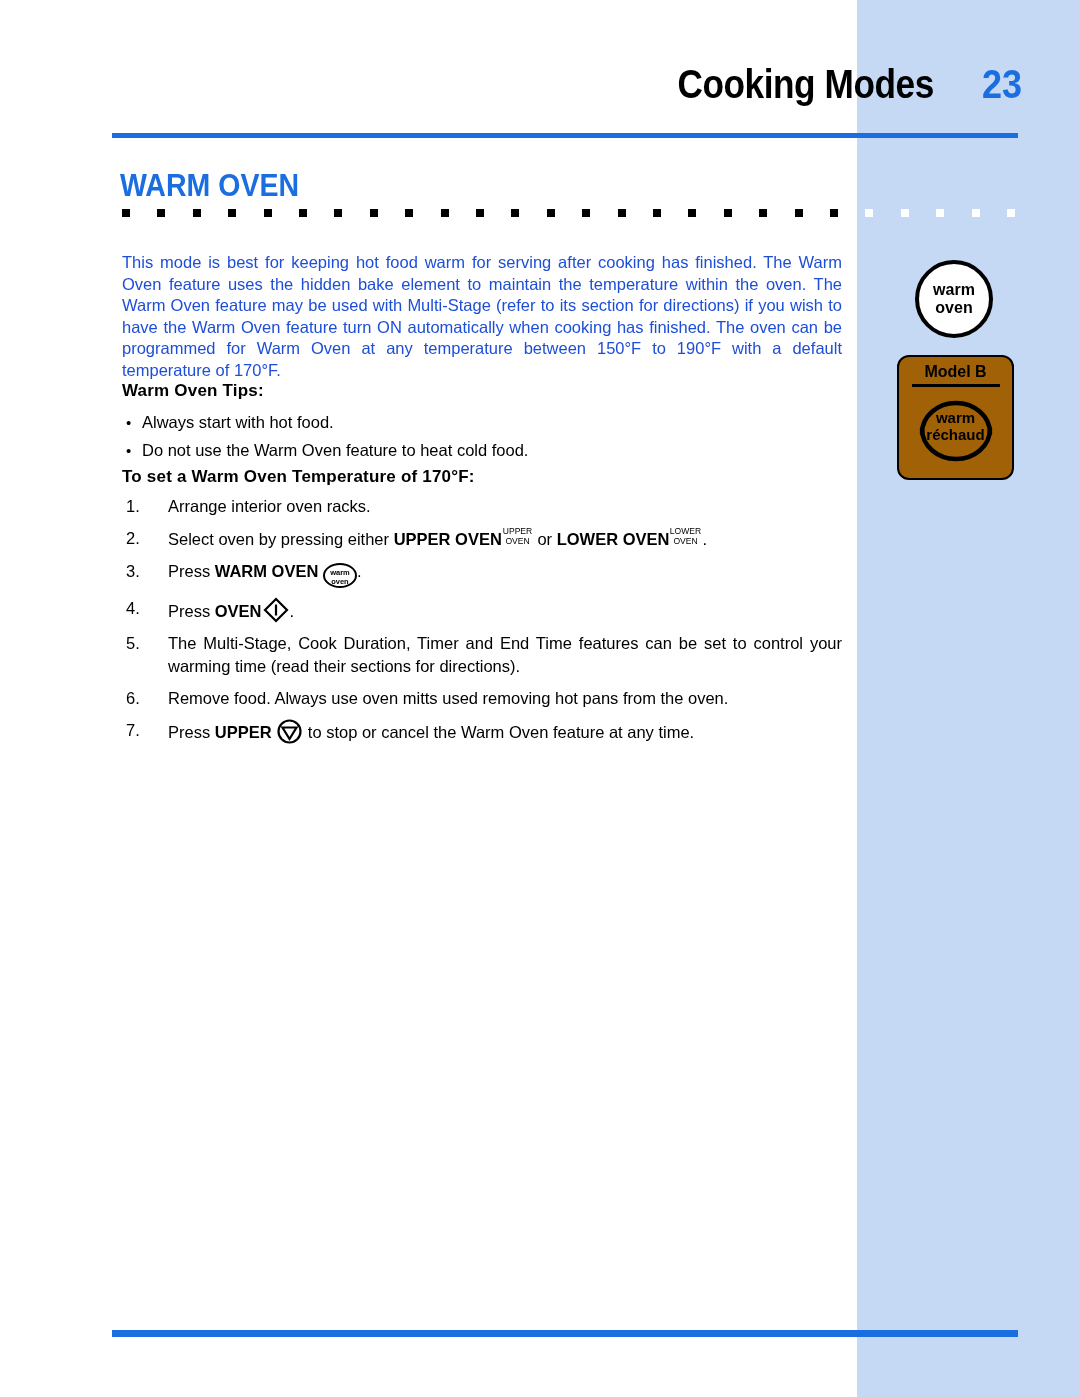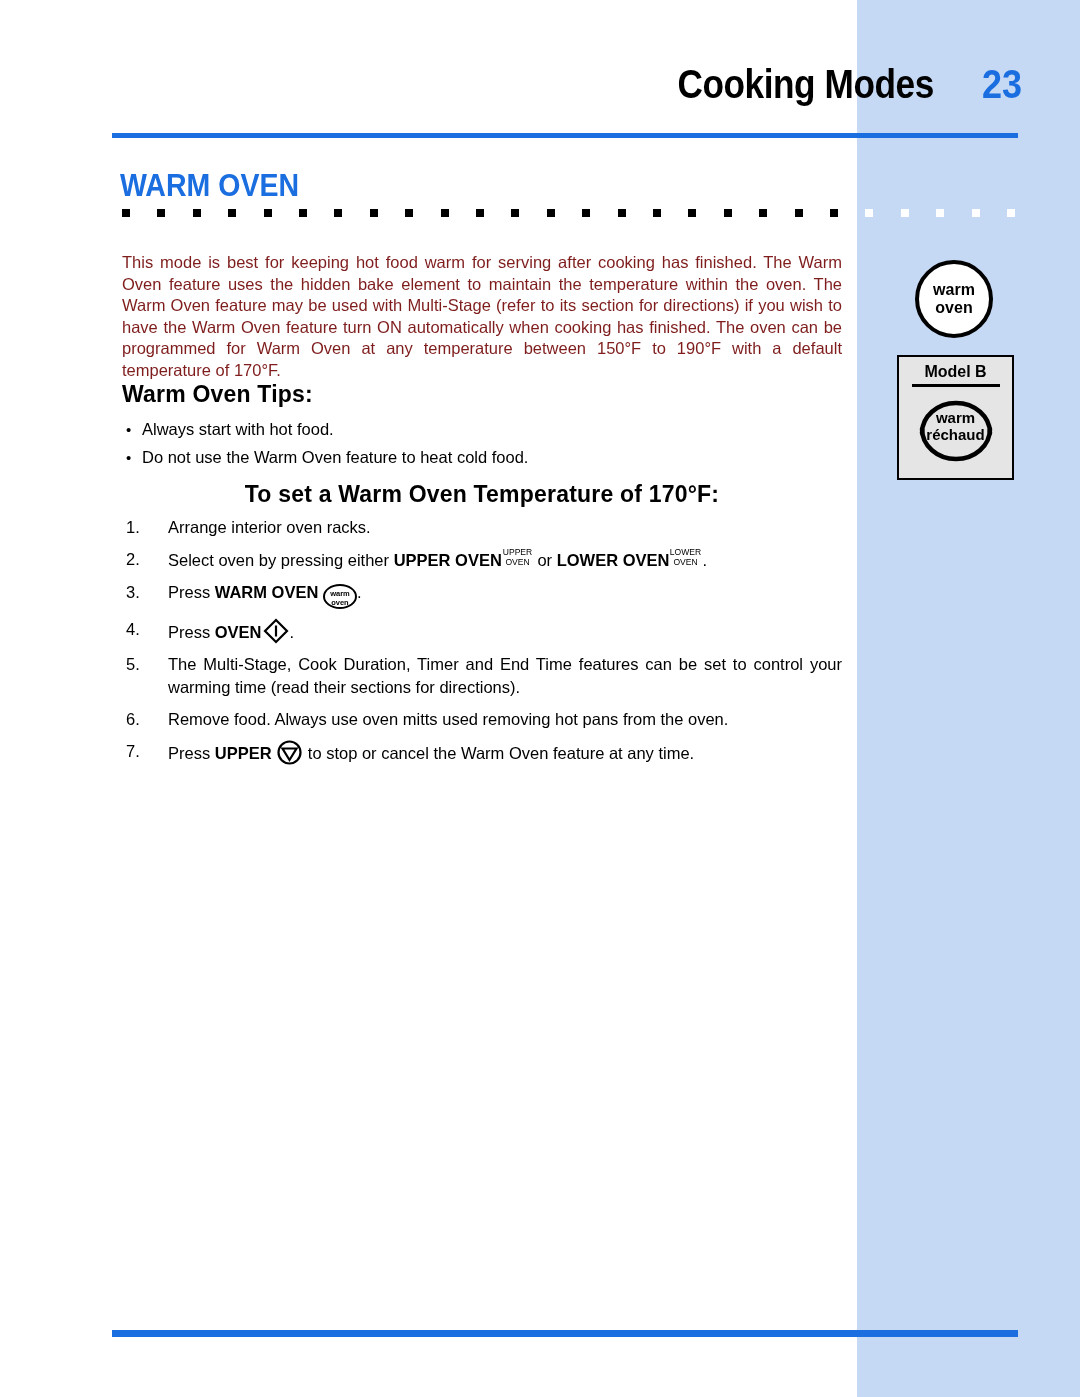--- a/index.html
+++ b/index.html
@@ -101,33 +101,33 @@
     position: absolute;
     left: 122px;
     top: 252px;
     width: 720px;
   }
   p.intro {
     margin: 0;
     font-size: 16.5px;
     line-height: 21.5px;
     text-align: justify;
-    color: #7f1d1d;
+    color: #1d4ed8;
   }
   h3.sub {
     margin: 0;
-    font-size: 23px;
+    font-size: 17px;
     font-weight: bold;
     letter-spacing: 0.2px;
   }
   .sub-tips { margin-top: 26px; }
-  .sub-steps { margin-top: 40px; text-align: center; }
+  .sub-steps { margin-top: 40px; }
 
   ul.tips {
-    margin: 10px 0 12px 0;
+    margin: 10px 0 5px 0;
     padding: 0;
     list-style: none;
   }
   ul.tips li {
     position: relative;
     padding-left: 20px;
     font-size: 16.5px;
     line-height: 23px;
     text-align: justify;
     margin-bottom: 5px;
@@ -218,22 +218,22 @@
     line-height: 18px;
   }
 
   .sb-model-box {
     position: absolute;
     left: 897px;
     top: 355px;
     width: 117px;
     height: 125px;
     border: 2px solid #000;
-    border-radius: 0;
-    background: #e5e5e5;
+    border-radius: 12px;
+    background: #a16207;
     box-sizing: border-box;
   }
   .sb-model-label {
     text-align: center;
     font-size: 16px;
     font-weight: bold;
     margin-top: 6px;
   }
   .sb-model-rule {
     width: 88px;

